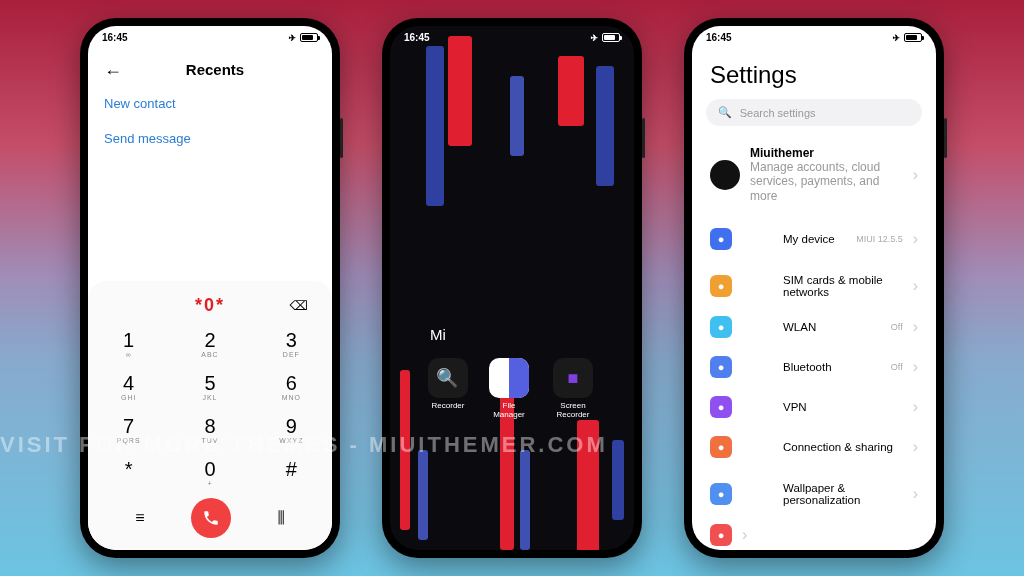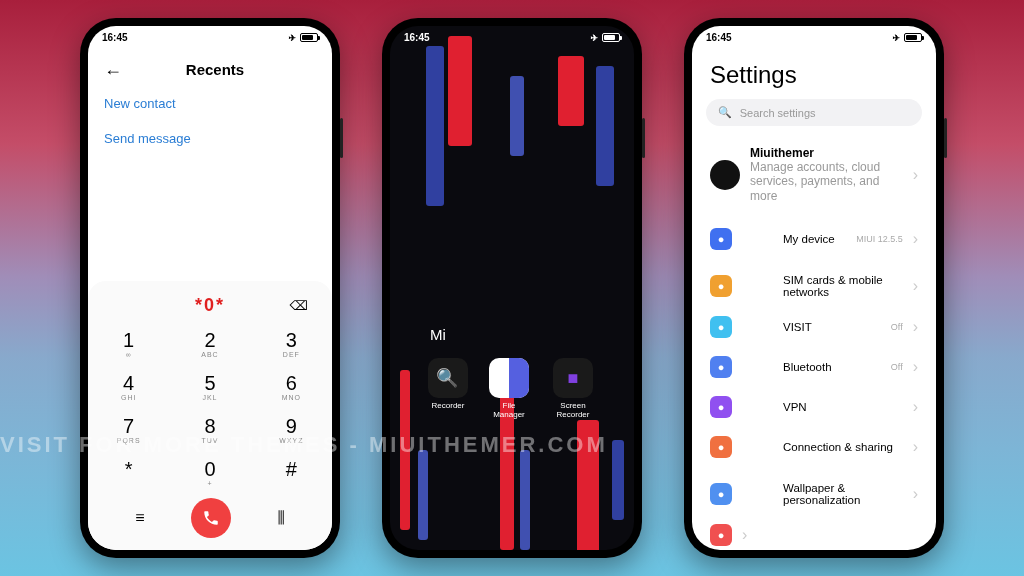--- a/index.html
+++ b/index.html
@@ -272,21 +272,21 @@
             <span class="chev">›</span>
           </div>
           <div class="group-gap"></div>
           <div class="setting-item">
             <div class="setting-icon i-sim">●</div>
             <div class="setting-label">SIM cards &amp; mobile networks</div>
             <span class="chev">›</span>
           </div>
           <div class="setting-item">
             <div class="setting-icon i-wlan">●</div>
-            <div class="setting-label">VISIT</div>
+            <div class="setting-label">WLAN</div>
             <div class="setting-value">Off</div>
             <span class="chev">›</span>
           </div>
           <div class="setting-item">
             <div class="setting-icon i-bt">●</div>
             <div class="setting-label">Bluetooth</div>
             <div class="setting-value">Off</div>
             <span class="chev">›</span>
           </div>
           <div class="setting-item">

